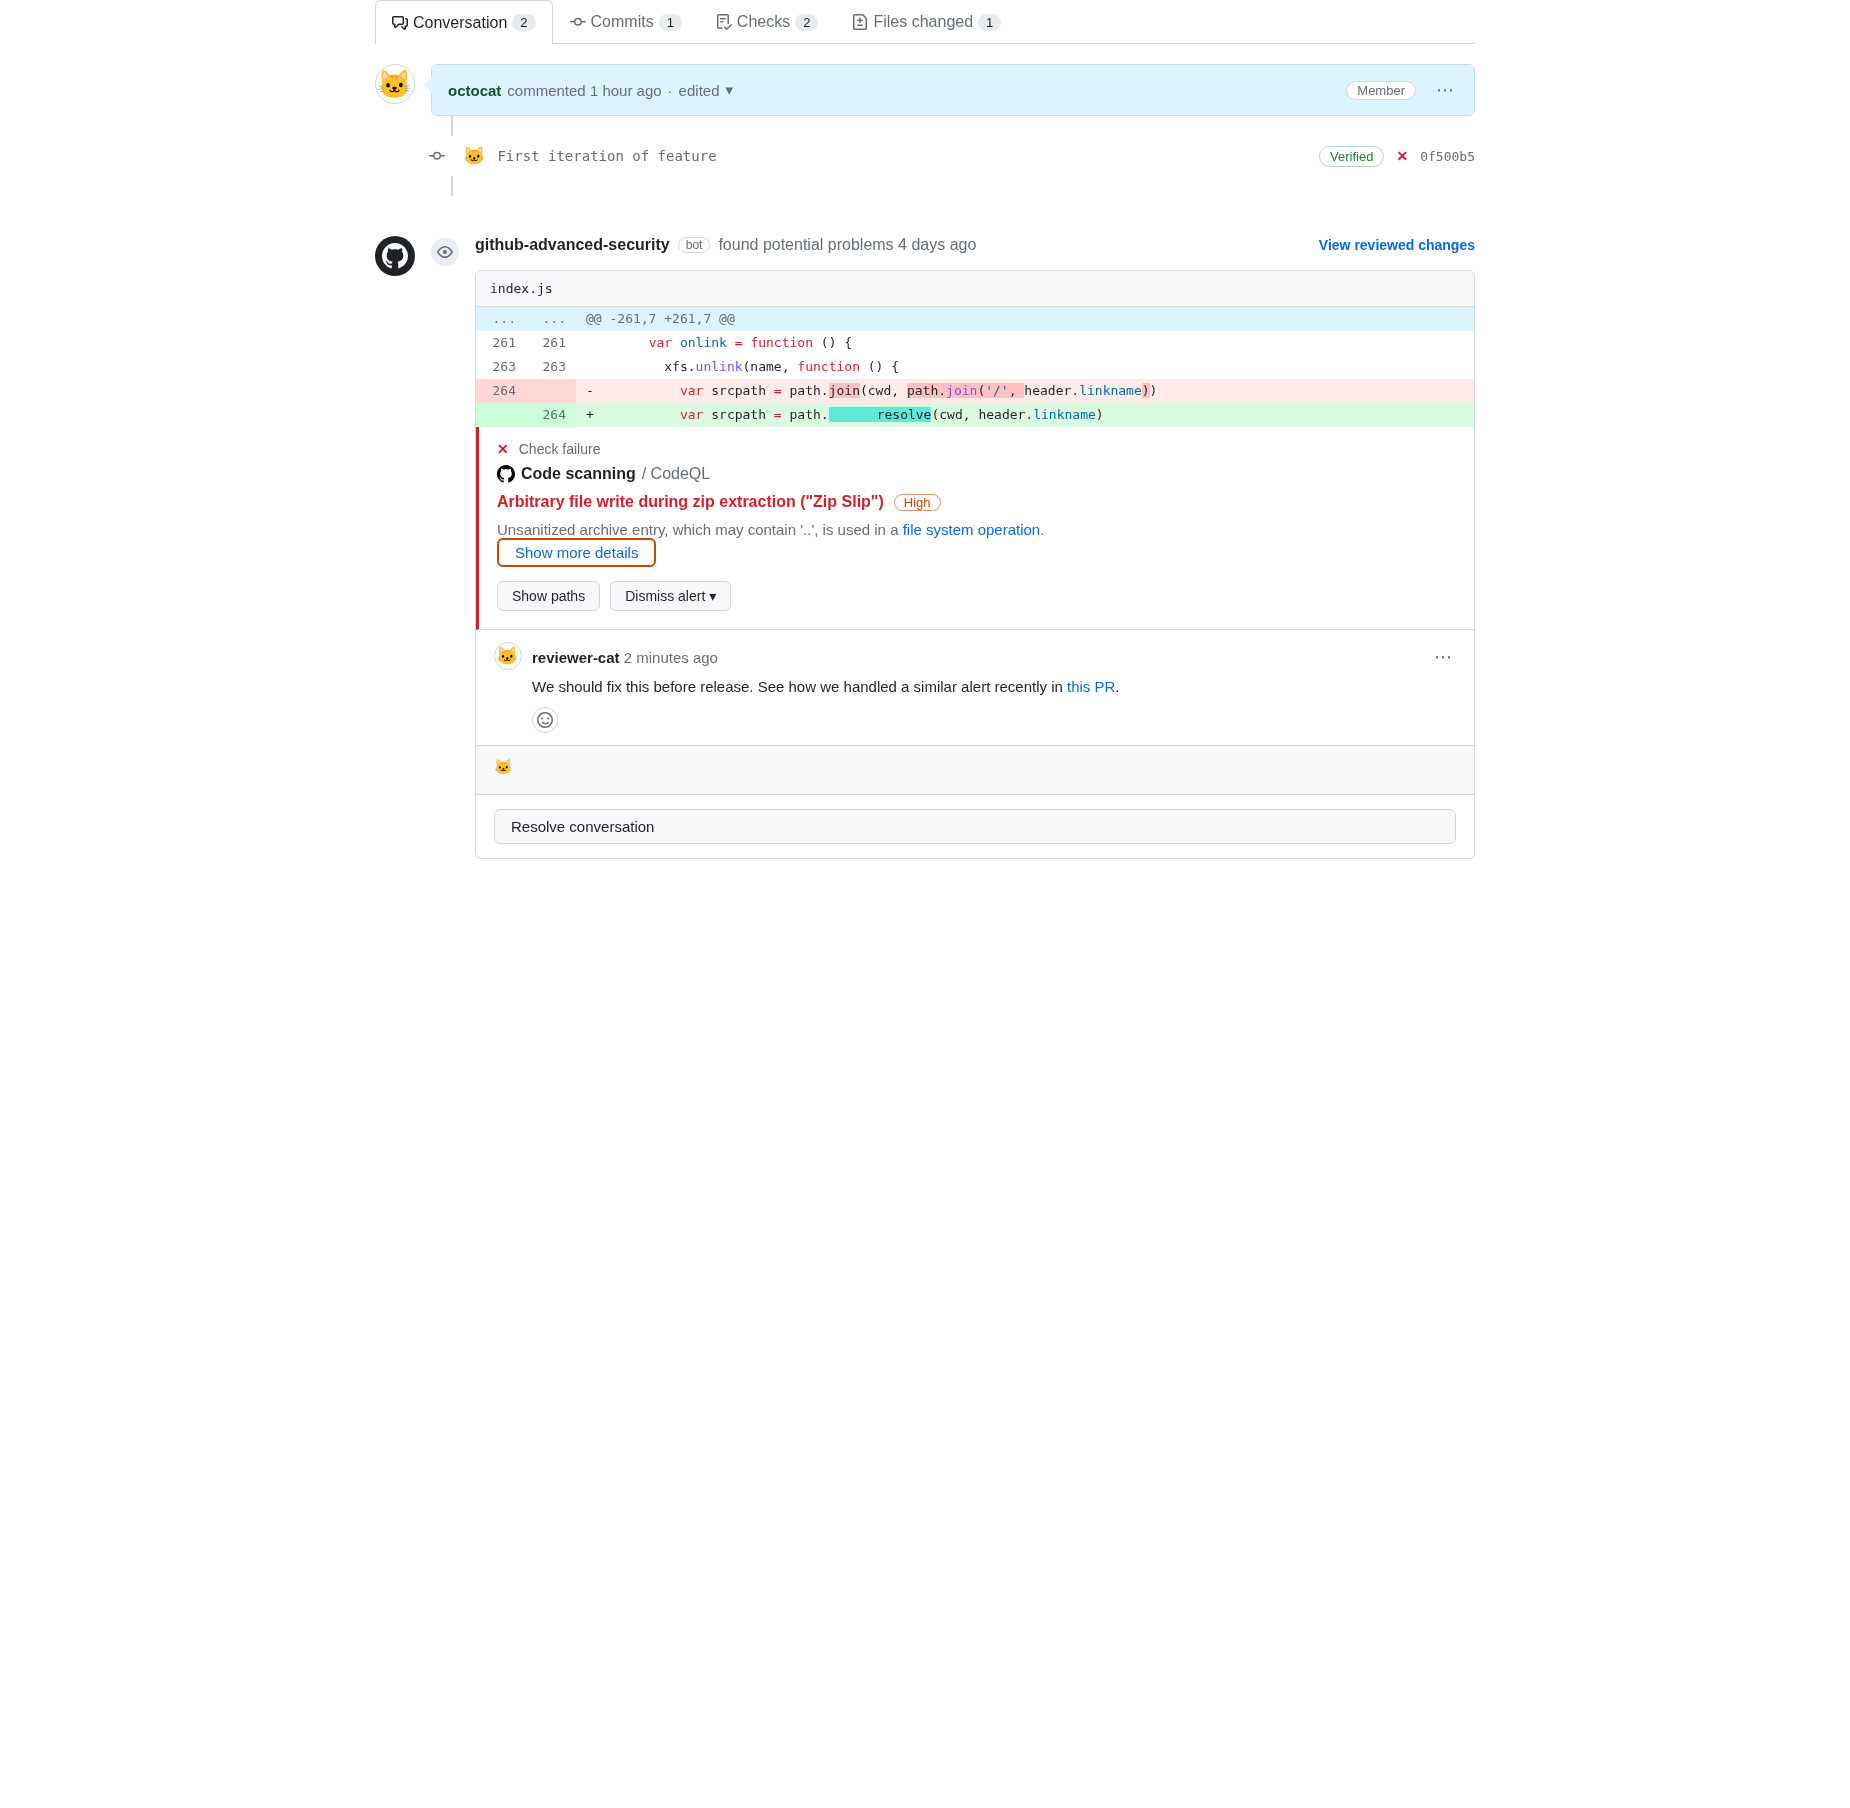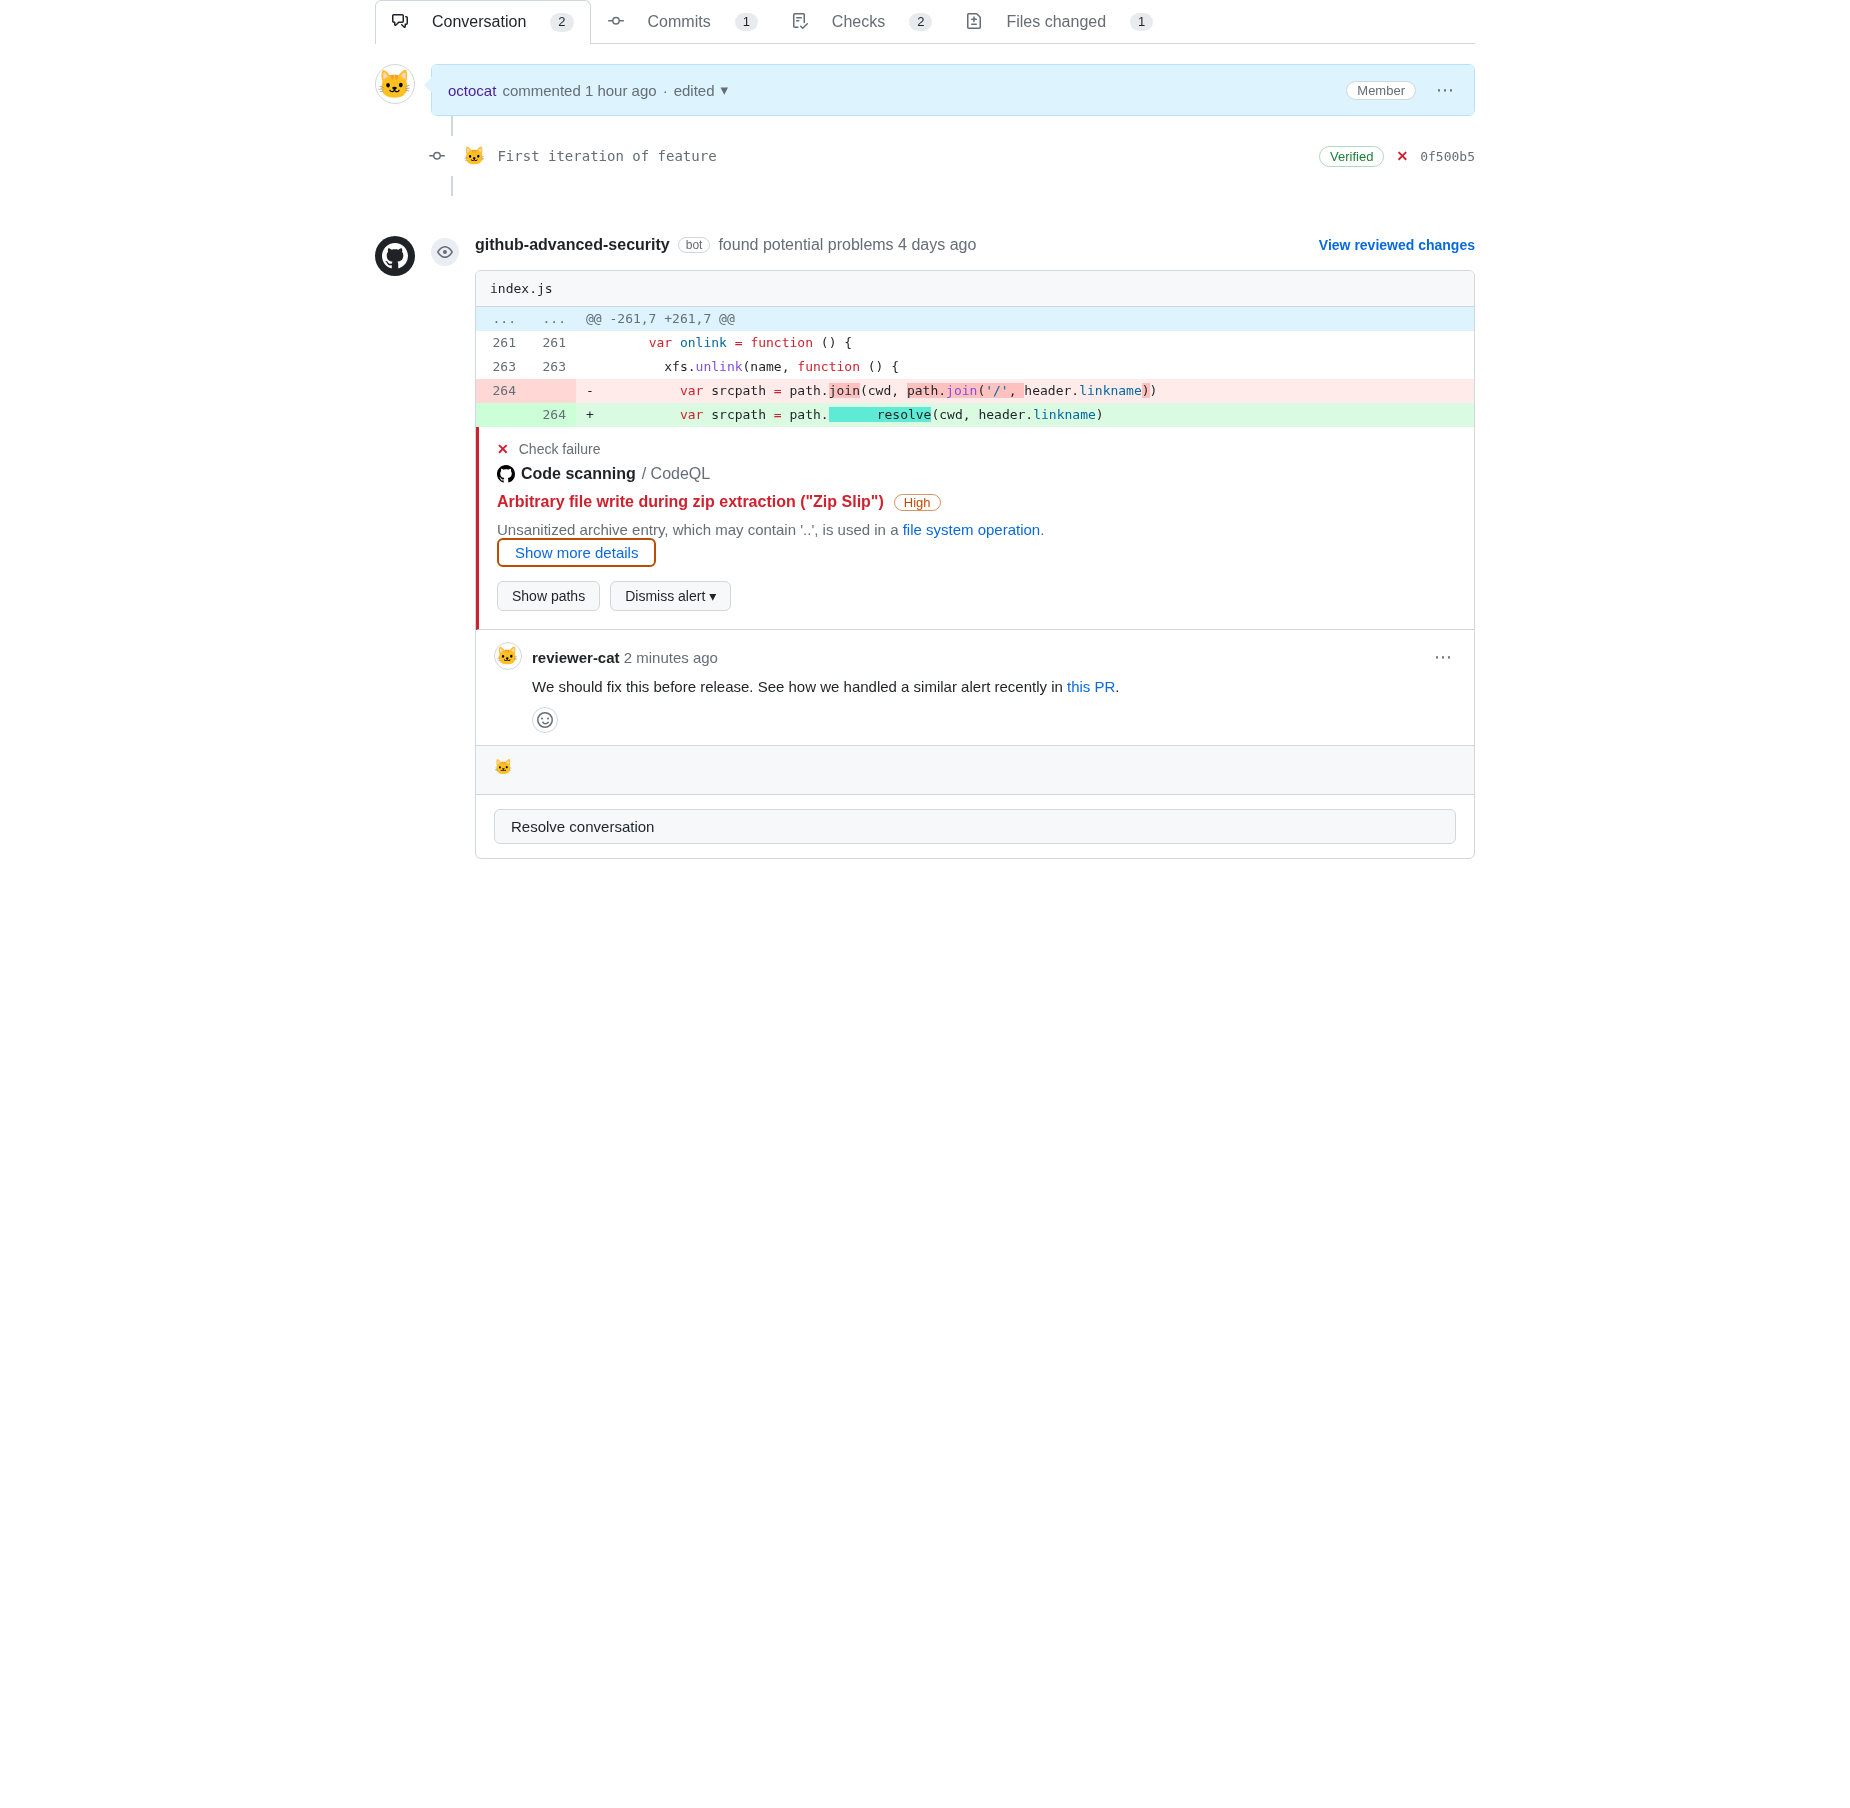--- a/index.html
+++ b/index.html
@@ -1,30 +1,30 @@
 <!DOCTYPE html>
 <html><head>
 <meta charset="utf-8">
 <style>
 * { box-sizing: border-box; margin: 0; padding: 0; }
 body { font-family: -apple-system, BlinkMacSystemFont, "Segoe UI", Helvetica, Arial, sans-serif; font-size: 14px; color: #1f2328; background: #fff; }
 .container { width: 1100px; margin: 0 auto; padding: 0; }
 .tabnav { display: flex; border-bottom: 1px solid #d0d7de; }
-.tab { display: flex; gap: 24px; padding: 12px 16px; color: #656d76; cursor: pointer; font-size: 16px; border: 1px solid transparent; border-bottom: none; border-radius: 6px 6px 0 0; }
+.tab { display: flex; align-items: center; gap: 5px; padding: 12px 16px; color: #656d76; cursor: pointer; font-size: 16px; border: 1px solid transparent; border-bottom: none; border-radius: 6px 6px 0 0; }
 .tab.selected { color: #1f2328; background: #fff; border-color: #d0d7de; margin-bottom: -1px; }
 .tab .counter { background: #d0d7de80; border-radius: 10px; padding: 1px 8px; font-size: 13px; color: #1f2328; }
 .tab svg { fill: currentColor; }
 .timeline { position: relative; padding: 20px 0; }
 .comment-row { display: flex; gap: 16px; align-items: flex-start; }
 .avatar { width: 40px; height: 40px; border-radius: 50%; flex-shrink: 0; display: flex; align-items: center; justify-content: center; font-size: 28px; background: #fff; border: 1px solid #d0d7de; }
 .comment-box { flex: 1; border: 1px solid #54aeff66; border-radius: 6px; position: relative; }
 .comment-box::before { content: ''; position: absolute; left: -8px; top: 12px; width: 0; height: 0; border-top: 8px solid transparent; border-bottom: 8px solid transparent; border-right: 8px solid #ddf4ff; }
 .comment-header { background: #ddf4ff; padding: 10px 16px; display: flex; align-items: center; justify-content: space-between; border-radius: 6px 6px 0 0; font-size: 15px; }
 .comment-header-left { display: flex; align-items: center; gap: 6px; color: #656d76; }
-.comment-header-left strong { color: #4c1d95; font-weight: 400; }
+.comment-header-left strong { color: #14532d; font-weight: 700; }
 .comment-header-right { display: flex; align-items: center; gap: 16px; }
 .badge-member { border: 1px solid #d0d7de; border-radius: 12px; padding: 1px 10px; font-size: 13px; color: #656d76; background: #fff; }
 .kebab { color: #656d76; font-size: 18px; cursor: pointer; padding: 4px; }
 .comment-body { padding: 16px 16px 14px; background: #fff; border-radius: 0 0 6px 6px; font-size: 15px; }
 .reaction-btn { width: 26px; height: 26px; border: 1px solid #d0d7de; border-radius: 50%; display: flex; align-items: center; justify-content: center; color: #656d76; cursor: pointer; margin-top: 12px; }
 .timeline-line { border-left: 2px solid #d0d7de; margin-left: 76px; height: 20px; }
 .commit-row { display: flex; align-items: center; gap: 12px; padding: 6px 0 6px 48px; font-size: 14px; }
 .commit-icon { width: 28px; height: 28px; display: flex; align-items: center; justify-content: center; color: #656d76; background: #fff; border-radius: 50%; border: 2px solid #fff; flex-shrink: 0; }
 .commit-avatar { font-size: 18px; }
 .commit-msg { font-family: ui-monospace, SFMono-Regular, "SF Mono", Menlo, monospace; color: #656d76; flex: 1; }

